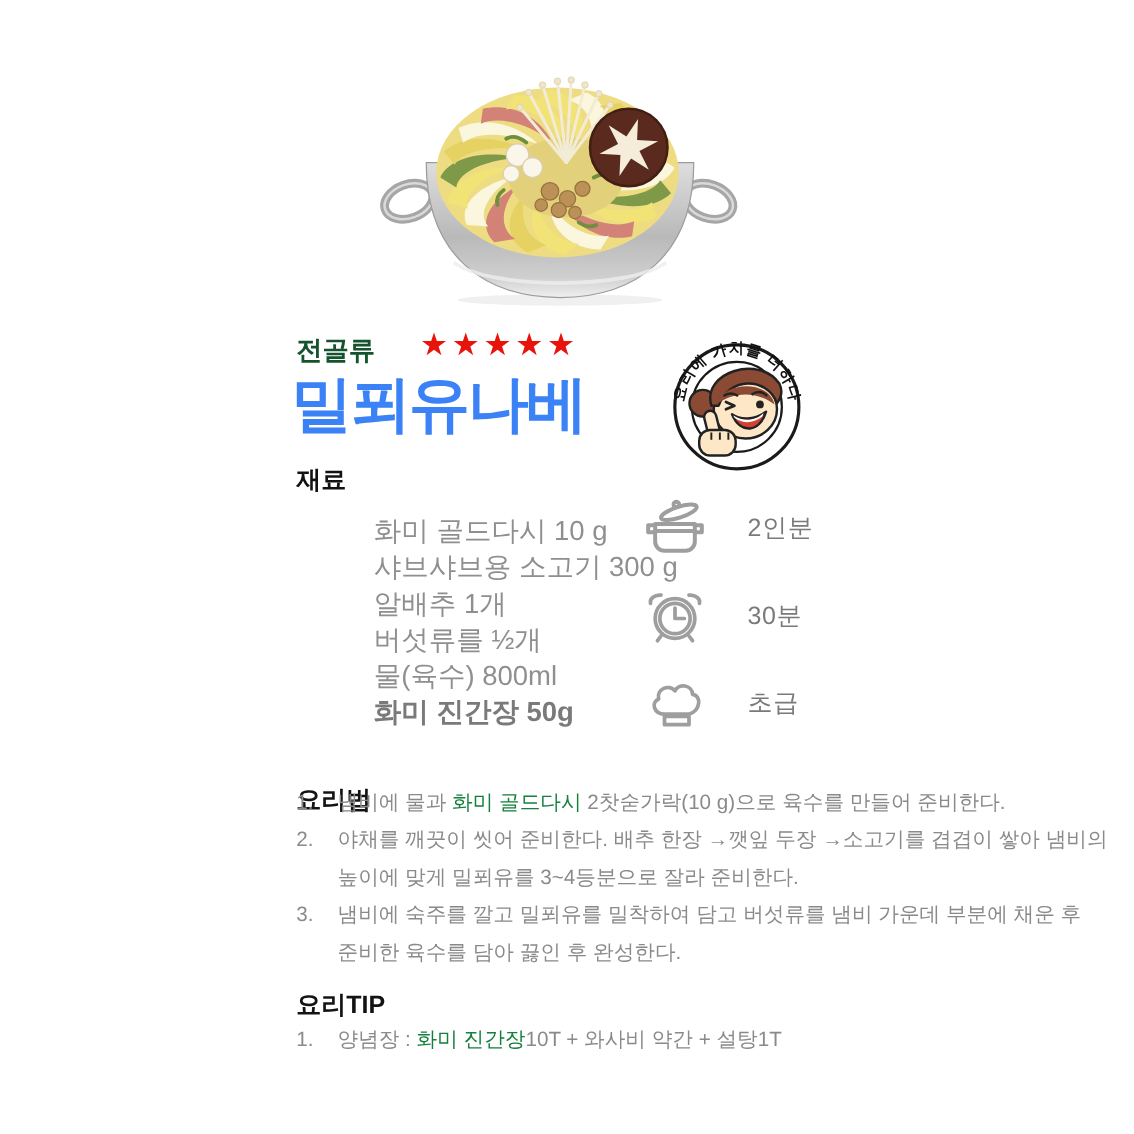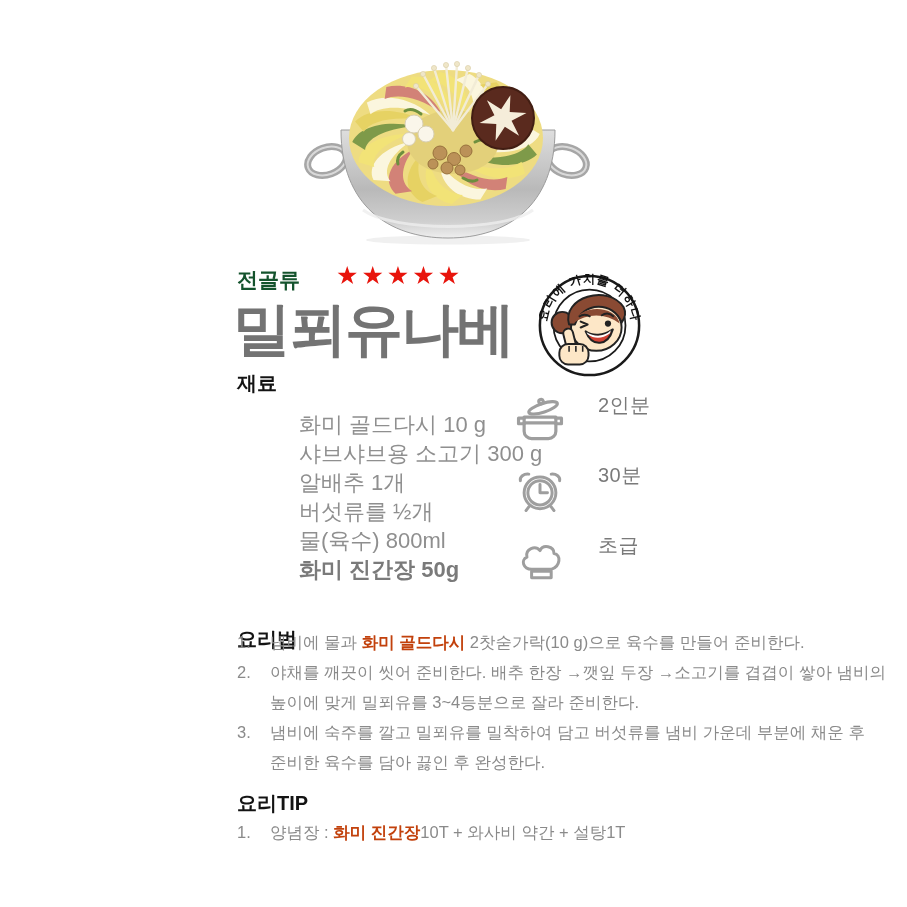--- a/index.html
+++ b/index.html
@@ -3,47 +3,47 @@
 <meta charset="utf-8">
 <style>
   html,body{margin:0;padding:0;background:#fff;}
   .canvas{position:relative;width:907px;height:907px;background:#ffffff;overflow:hidden;
           font-family:"Liberation Sans","DejaVu Sans",sans-serif;}
   .abs{position:absolute;}
 
   
   .category{left:237px;top:266px;font-size:21px;font-weight:800;color:#14532d;letter-spacing:0;}
   .stars{left:336px;top:261px;font-size:25px;letter-spacing:3px;color:#e8140c;}
-  .title{left:233px;top:291px;font-size:58px;font-weight:800;letter-spacing:-2px;color:#737373;}
+  .title{left:233px;top:291px;font-size:49px;font-weight:800;letter-spacing:-2px;color:#3b82f6;}
 
   
   .sec-heading{font-size:20px;font-weight:800;color:#131313;}
   #ing-heading{left:237px;top:370px;}
   #recipe-heading{left:237px;top:626px;}
   #tip-heading{left:237px;top:790px;}
 
   
   .ing-col{font-size:22px;color:#8f8f8f;margin-left:48px;}
   .ing-left{left:251px;top:410px;}
   .ing-right{left:419px;top:468px;}
   .ing-col .row{height:29px;line-height:29px;white-space:nowrap;}
   .ing-col .bold{font-weight:700;color:#7a7a7a;}
 
   
   .badges{left:512px;top:392px;}
-  .badge{display:flex;align-items:flex-start;height:60px;margin-bottom:10px;}
+  .badge{display:flex;align-items:center;height:60px;margin-bottom:10px;}
   .badge svg{width:56px;height:56px;flex:none;}
   .badge .label{margin-left:30px;font-size:20px;color:#7a7a7a;letter-spacing:.5px;white-space:nowrap;}
 
   
   .steps{left:237px;top:627px;font-size:16.5px;color:#8a8a8a;}
   .step{display:flex;}
   .step-num{width:33px;line-height:30px;flex:none;}
   .line{line-height:30px;white-space:nowrap;}
-  .bseg{font-weight:700;color:#c2410c;}
+  .bseg{font-weight:400;color:#15803d;}
 
   
   .tip-item{left:237px;top:817px;font-size:16.5px;color:#8a8a8a;display:flex;}
 
   
   .photo{left:303px;top:60px;width:290px;height:185px;}
   .logo{left:536px;top:272px;width:107px;height:107px;}
 </style>
 </head>
 <body>

